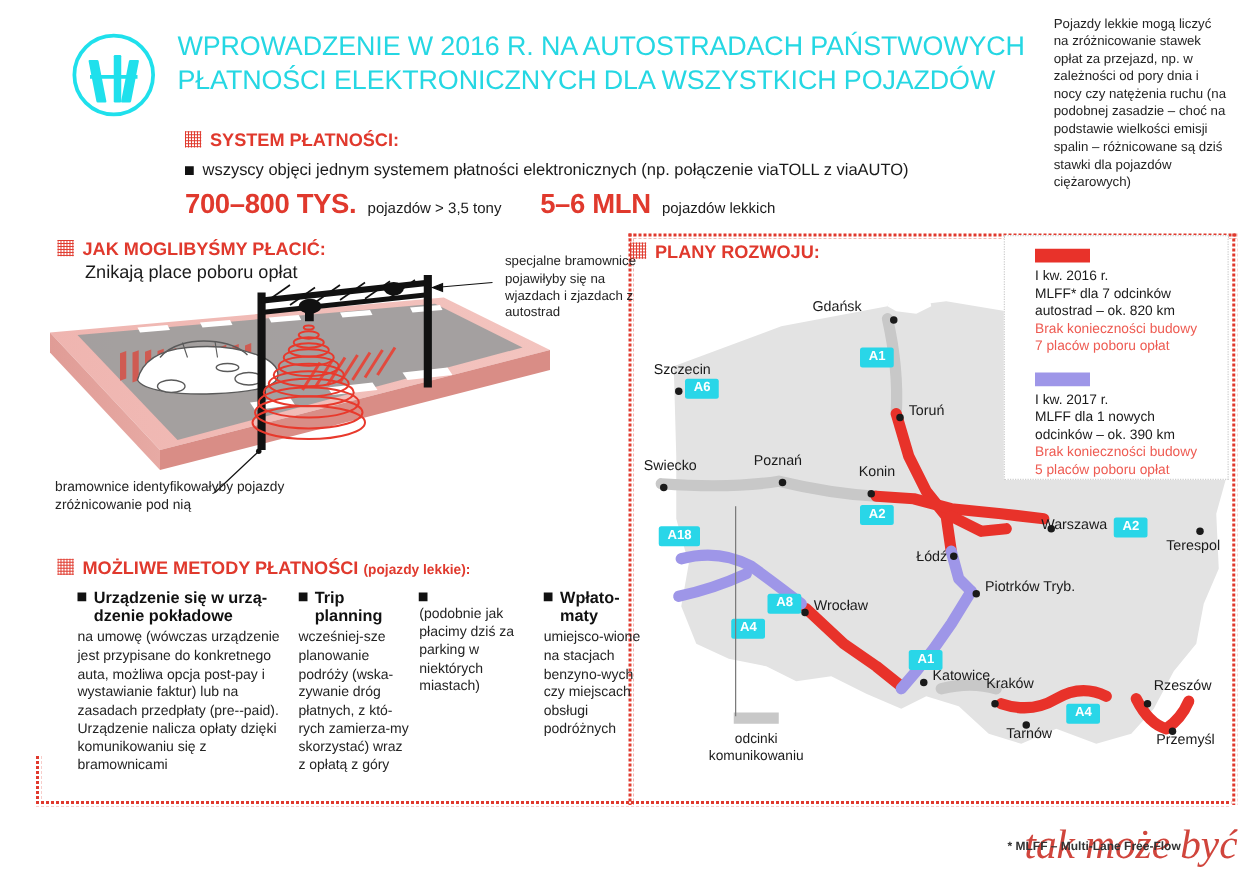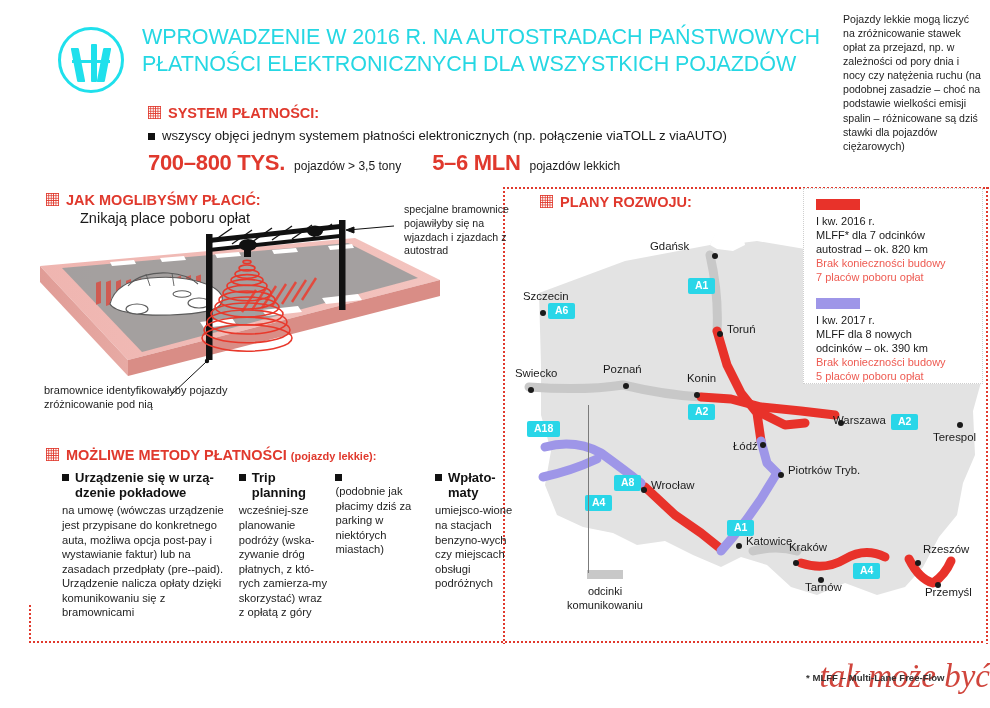--- a/index.html
+++ b/index.html
@@ -89,21 +89,21 @@
 
   
   #topnote {
     position: absolute; left: 843px; top: 12px; width: 140px;
     font-size: 10.6px; line-height: 1.33; color: #232323;
   }
 
   
   #jak-head { position: absolute; left: 46px; top: 192px; }
   #jak-sub {
-    position: absolute; left: 80px; top: 210px;
+    position: absolute; left: 68px; top: 210px;
     font-size: 14.5px; color: #1a1a1a;
   }
 
   
   #illus { position: absolute; left: 10px; top: 218px; width: 430px; height: 190px; }
 
   
   #callout-right {
     position: absolute; left: 404px; top: 203px; width: 110px;
     font-size: 10.6px; line-height: 1.3; color: #232323;
@@ -125,21 +125,21 @@
     font-weight: bold; font-size: 13px; color: #111; line-height: 1.17;
     display: flex; gap: 6px; align-items: flex-start;
   }
   .pm-body { font-size: 11.2px; line-height: 1.3; color: #232323; margin-top: 3px; }
   .c1 { width: 175px; }
   .c2 { width: 92px; }
   .c3 { width: 95px; }
   .c4 { width: 85px; }
 
   
-  #plany-head { position: absolute; left: 540px; top: 194px; }
+  #plany-head { position: absolute; left: 504px; top: 194px; }
 
   
   #map { position: absolute; left: 505px; top: 215px; width: 485px; height: 415px; }
 
   .city-dot {
     position: absolute; width: 6px; height: 6px; border-radius: 50%;
     background: #1a1a1a;
   }
   .city-lbl {
     position: absolute; font-size: 11.4px; color: #1a1a1a; white-space: nowrap;
@@ -147,21 +147,21 @@
   .road-badge {
     position: absolute; background: #29d6e8; color: #ffffff;
     font-size: 10.5px; font-weight: bold;
     padding: 2px 7px 3px; border-radius: 2px; line-height: 1;
   }
 
   
   #legend {
     position: absolute; left: 803px; top: 188px; width: 180px; height: 196px;
     background: #ffffff; border: 1px dotted #cfcfcf;
-    padding: 10px 12px;
+    padding: 10px 24px;
   }
   .lg-swatch { width: 44px; height: 11px; }
   .lg-title { font-size: 11px; color: #1a1a1a; line-height: 1.27; margin-top: 5px; }
   .lg-warn  { font-size: 11px; color: #ee5b52; line-height: 1.27; }
   .lg-group + .lg-group { margin-top: 13px; }
 
   
   #conc {
     position: absolute; left: 545px; top: 570px; width: 120px;
     text-align: center;
@@ -442,21 +442,21 @@
       <div class="lg-warn">
         <div>Brak konieczności budowy</div>
         <div>7 placów poboru opłat</div>
       </div>
     </div>
 
     <div class="lg-group">
       <div class="lg-swatch" style="background:#9e96e8;"></div>
       <div class="lg-title">
         <div>I kw. 2017 r.</div>
-        <div>MLFF dla 8 nowych</div>
+        <div>MLFF dla 1 nowych</div>
         <div>odcinków –  ok. 390 km</div>
       </div>
       <div class="lg-warn">
         <div>Brak konieczności budowy</div>
         <div>5 placów poboru opłat</div>
       </div>
     </div>
   </div>
 
   <div id="footer-script">tak może być</div>

